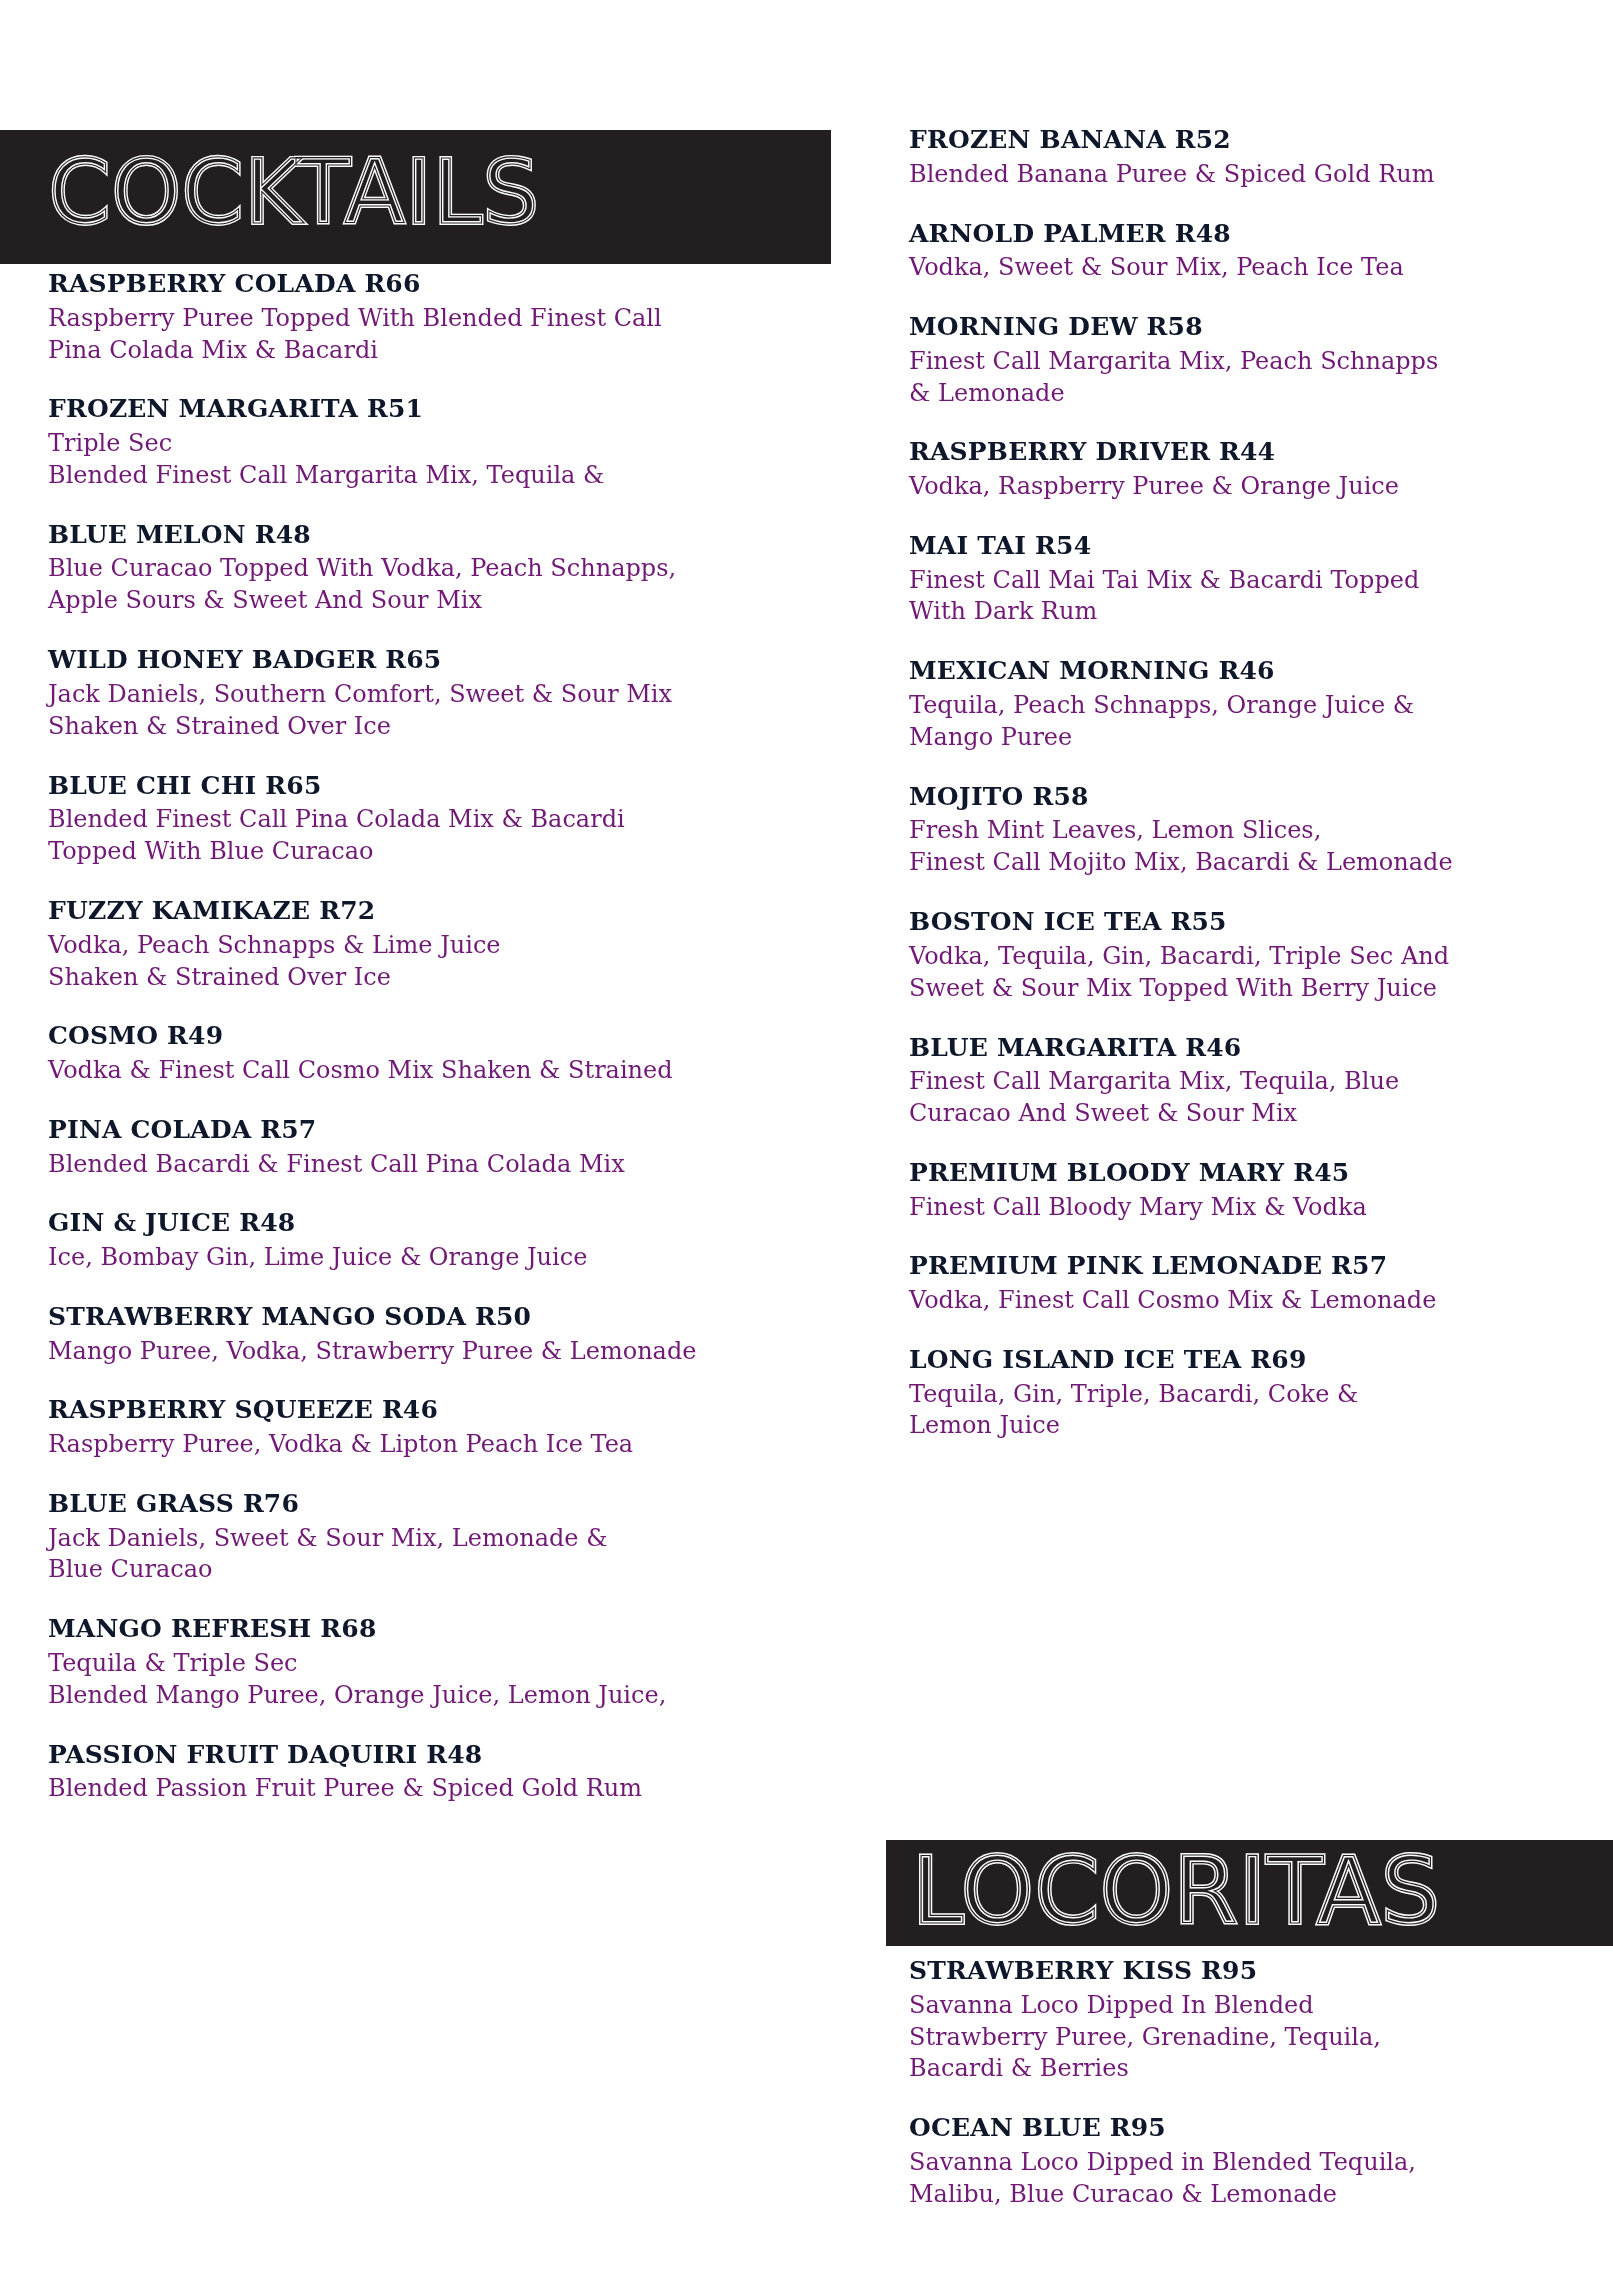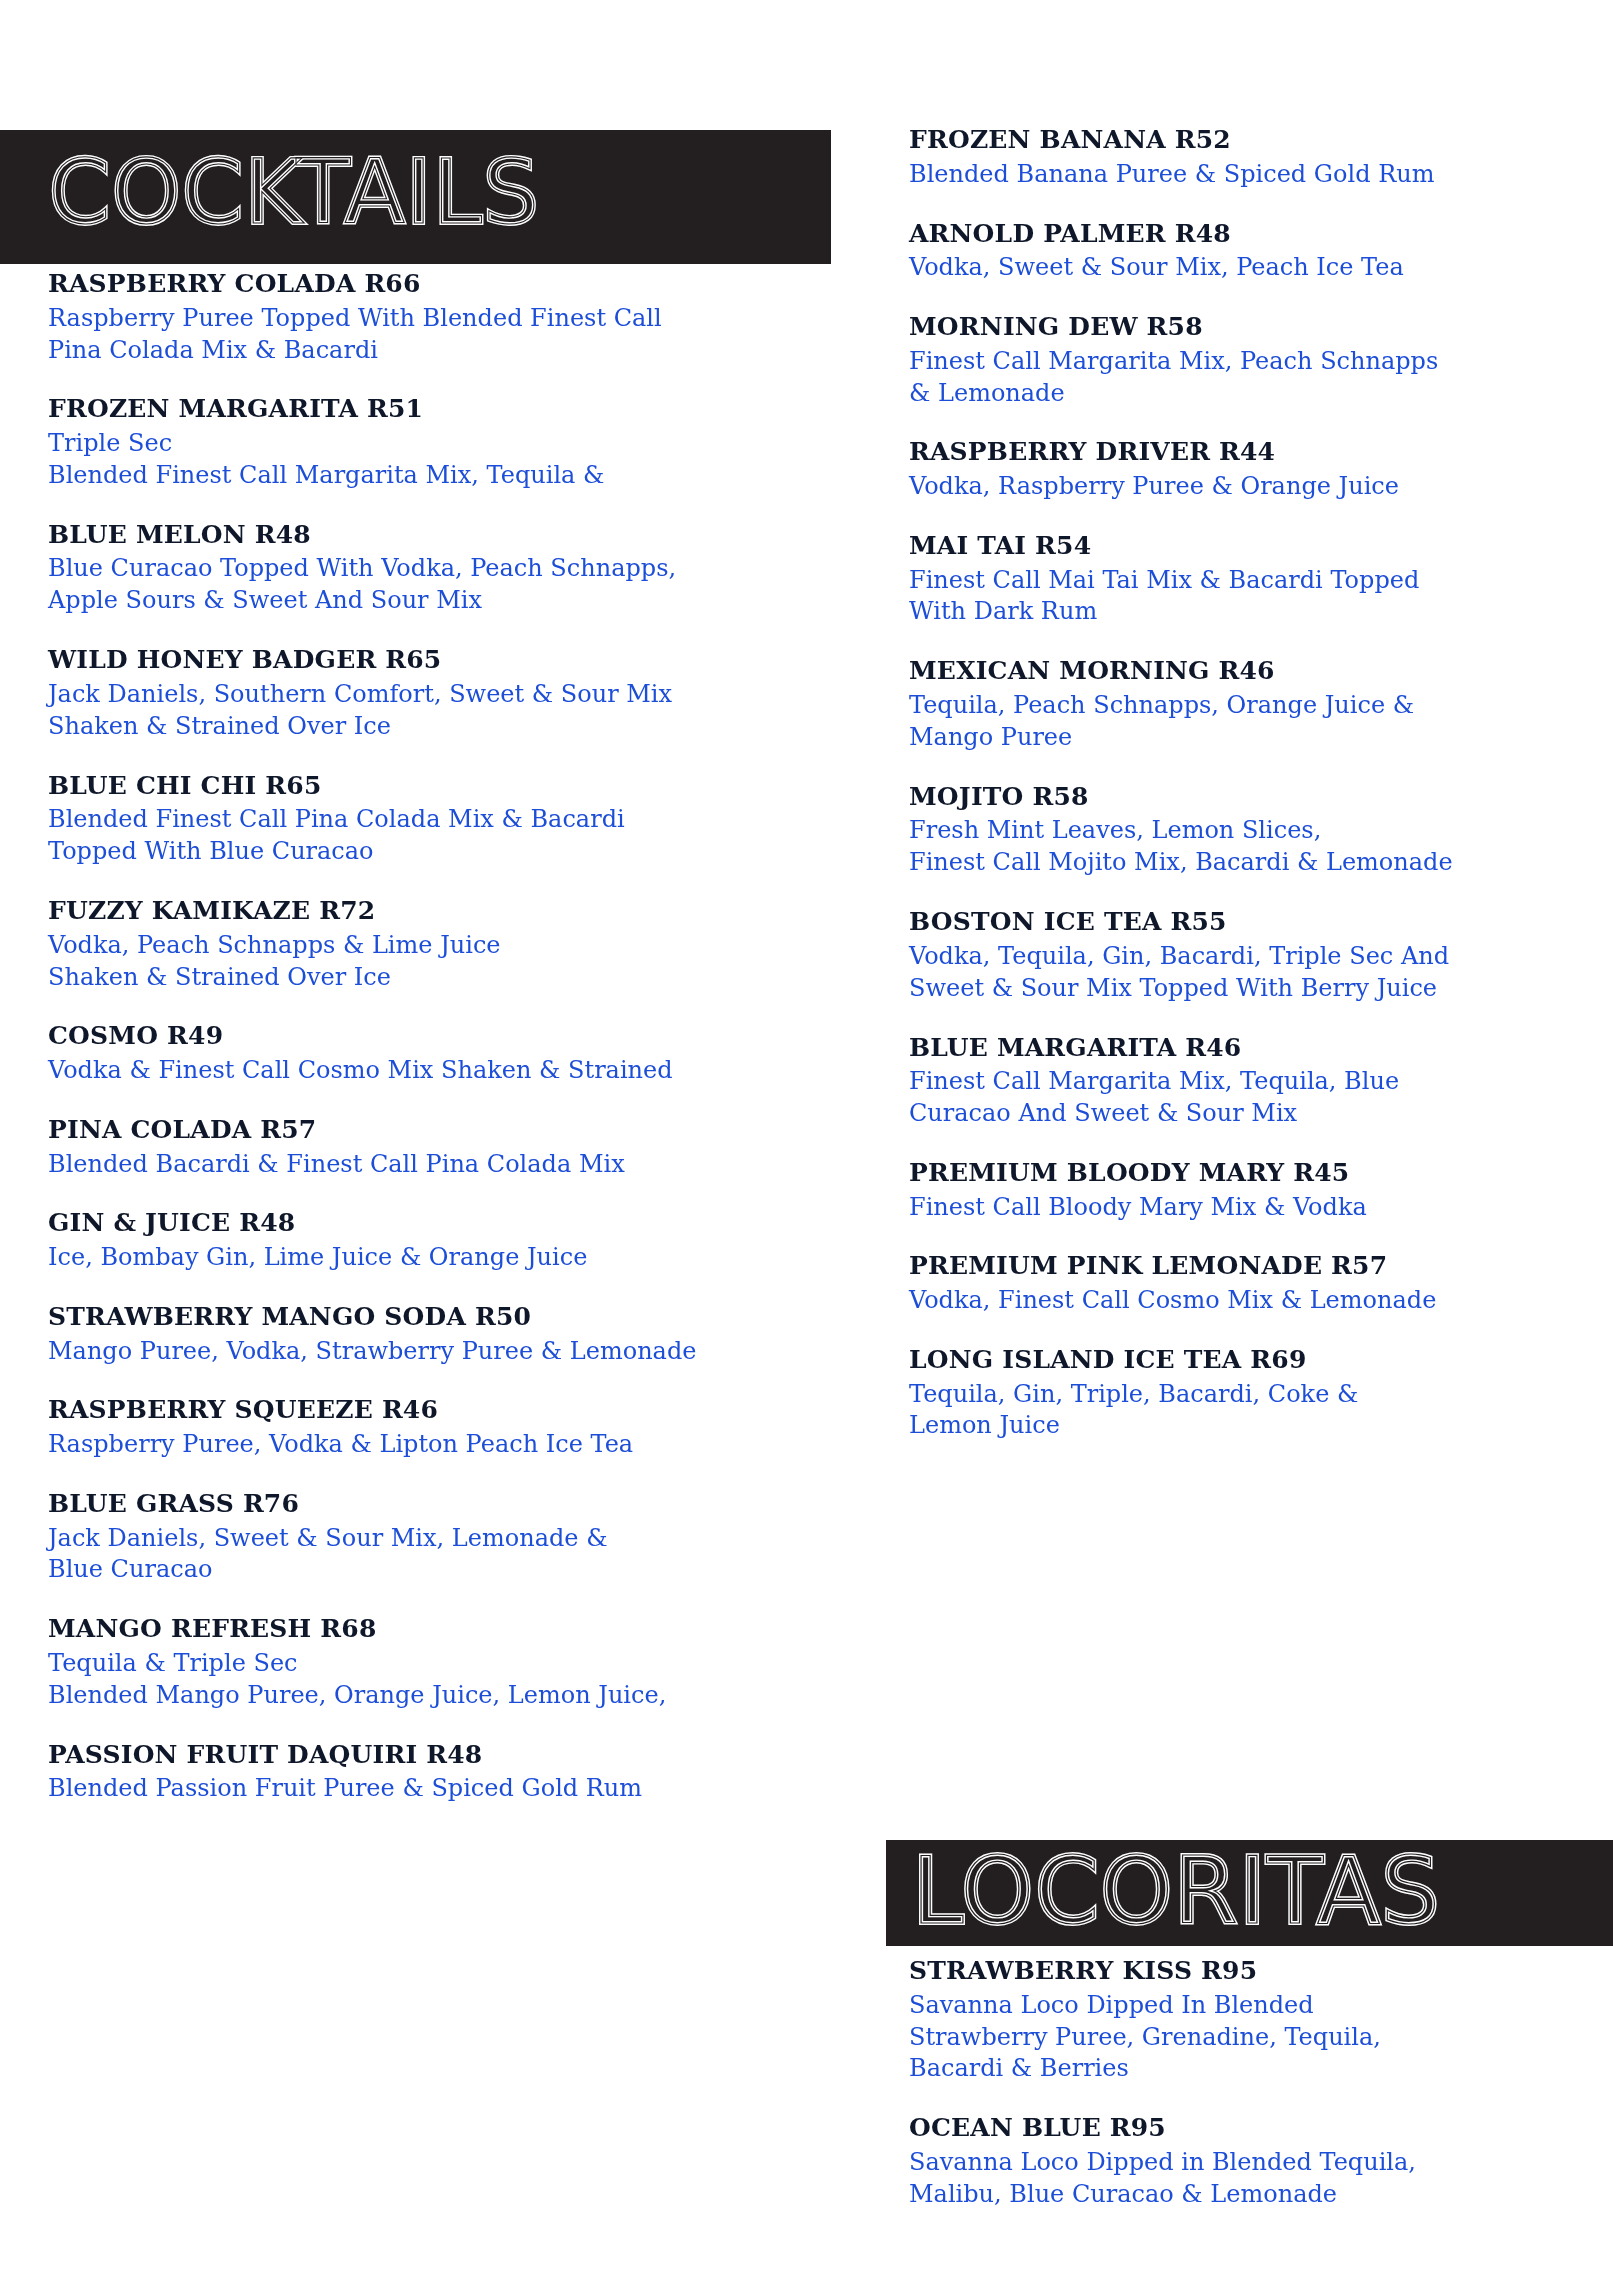--- a/index.html
+++ b/index.html
@@ -69,21 +69,21 @@
     margin: 0 0 4.6px 0;
     color: #0f172a;
     white-space: nowrap;
   }
   .item-desc {
     font-family: "DejaVu Serif", "Liberation Serif", serif;
     font-weight: normal;
     font-size: 24px;
     line-height: 1.33;
     margin: 0;
-    color: #1d4ed8;
+    color: #701a75;
   }
   .item-desc span { display: block; white-space: nowrap; }
 
   
   .left-body  { position: absolute; left: 48px;  top: 270px; width: 812px; }
   .right-body { position: absolute; left: 909px; top: 126px; width: 701px; }
   
   .loco-body  { position: absolute; left: 909px; top: 1957px; width: 701px; }
 </style>
 </head>

